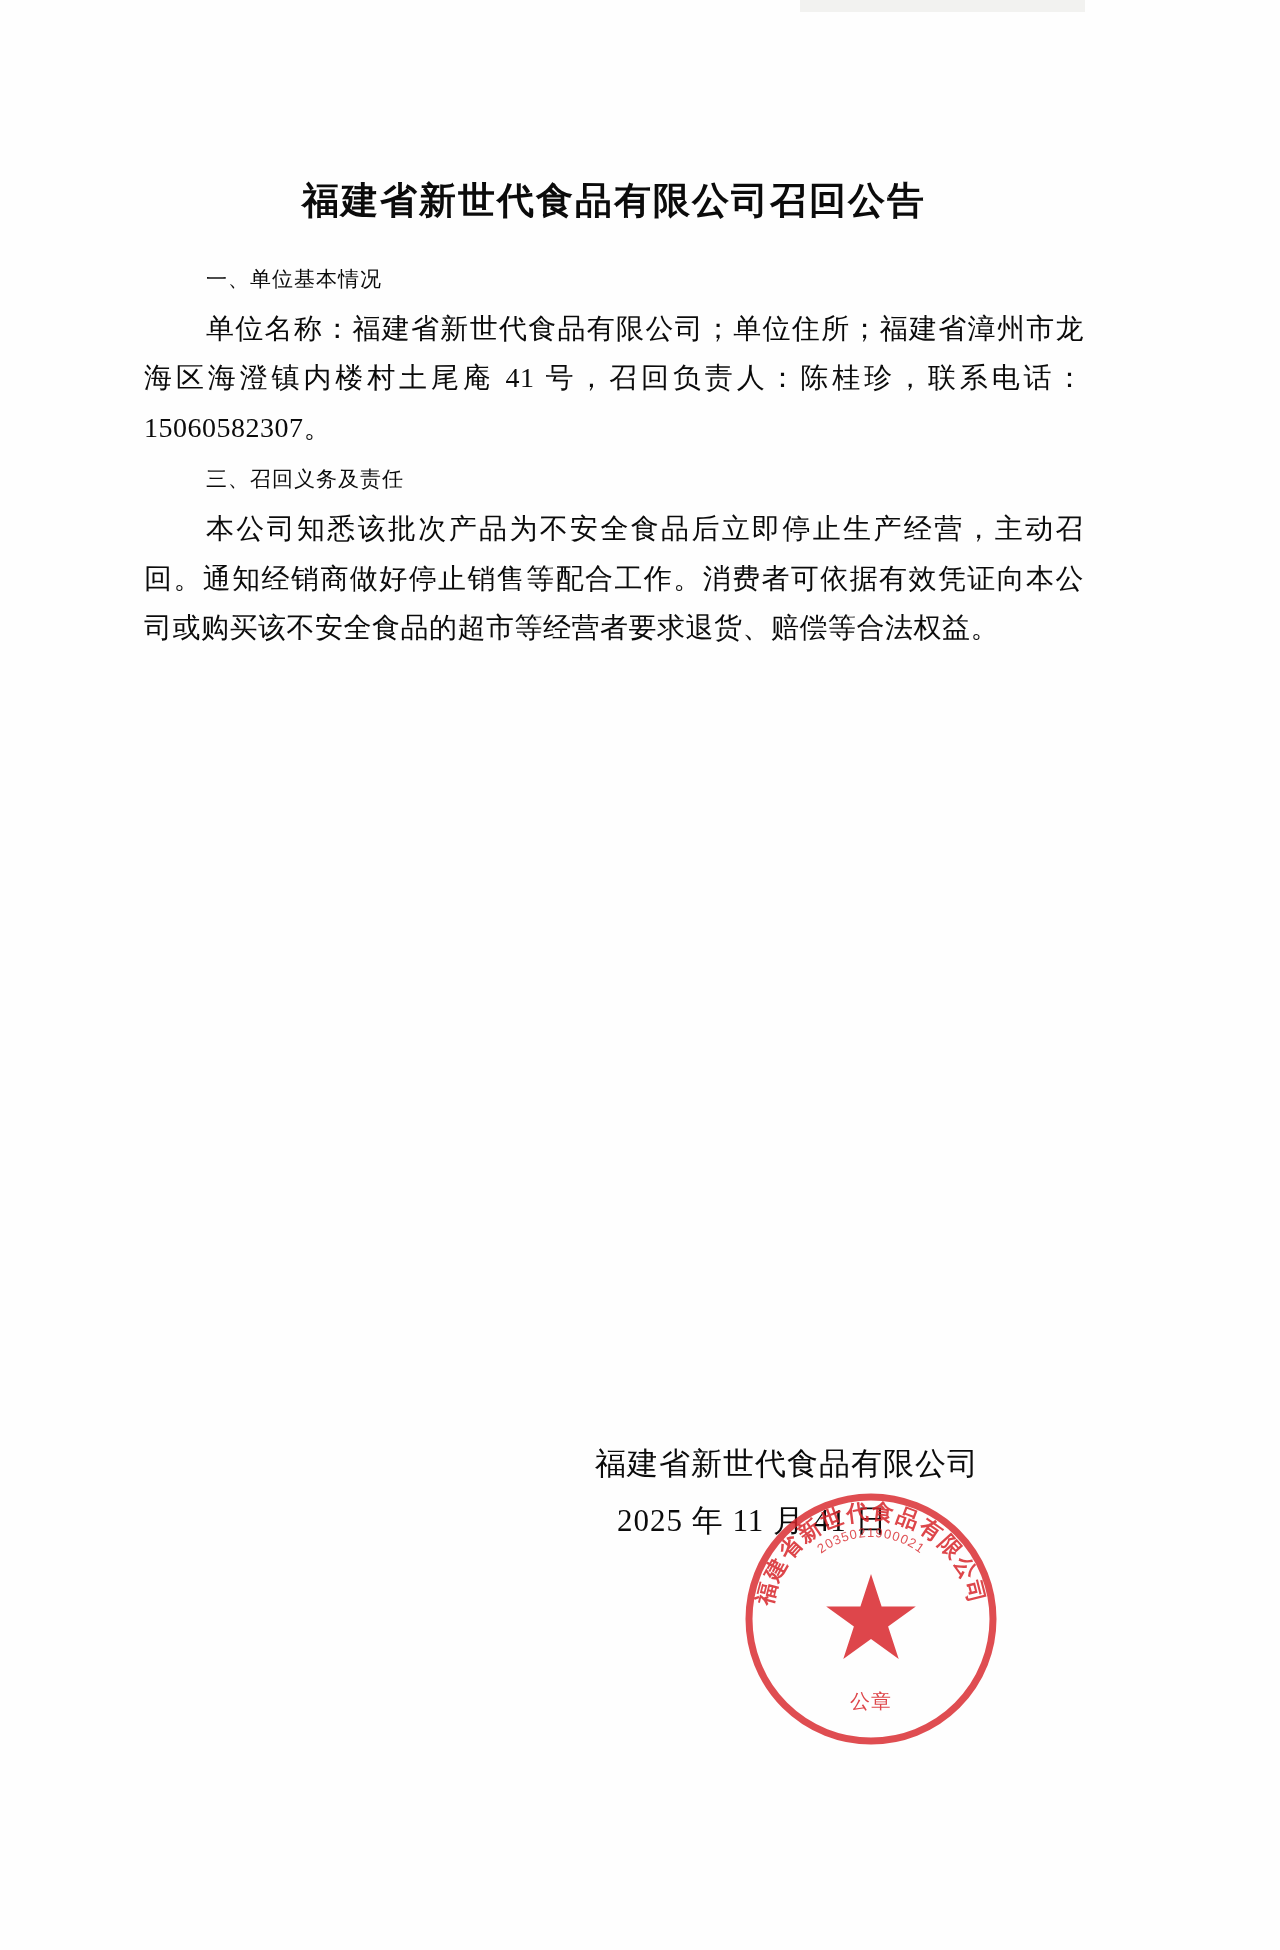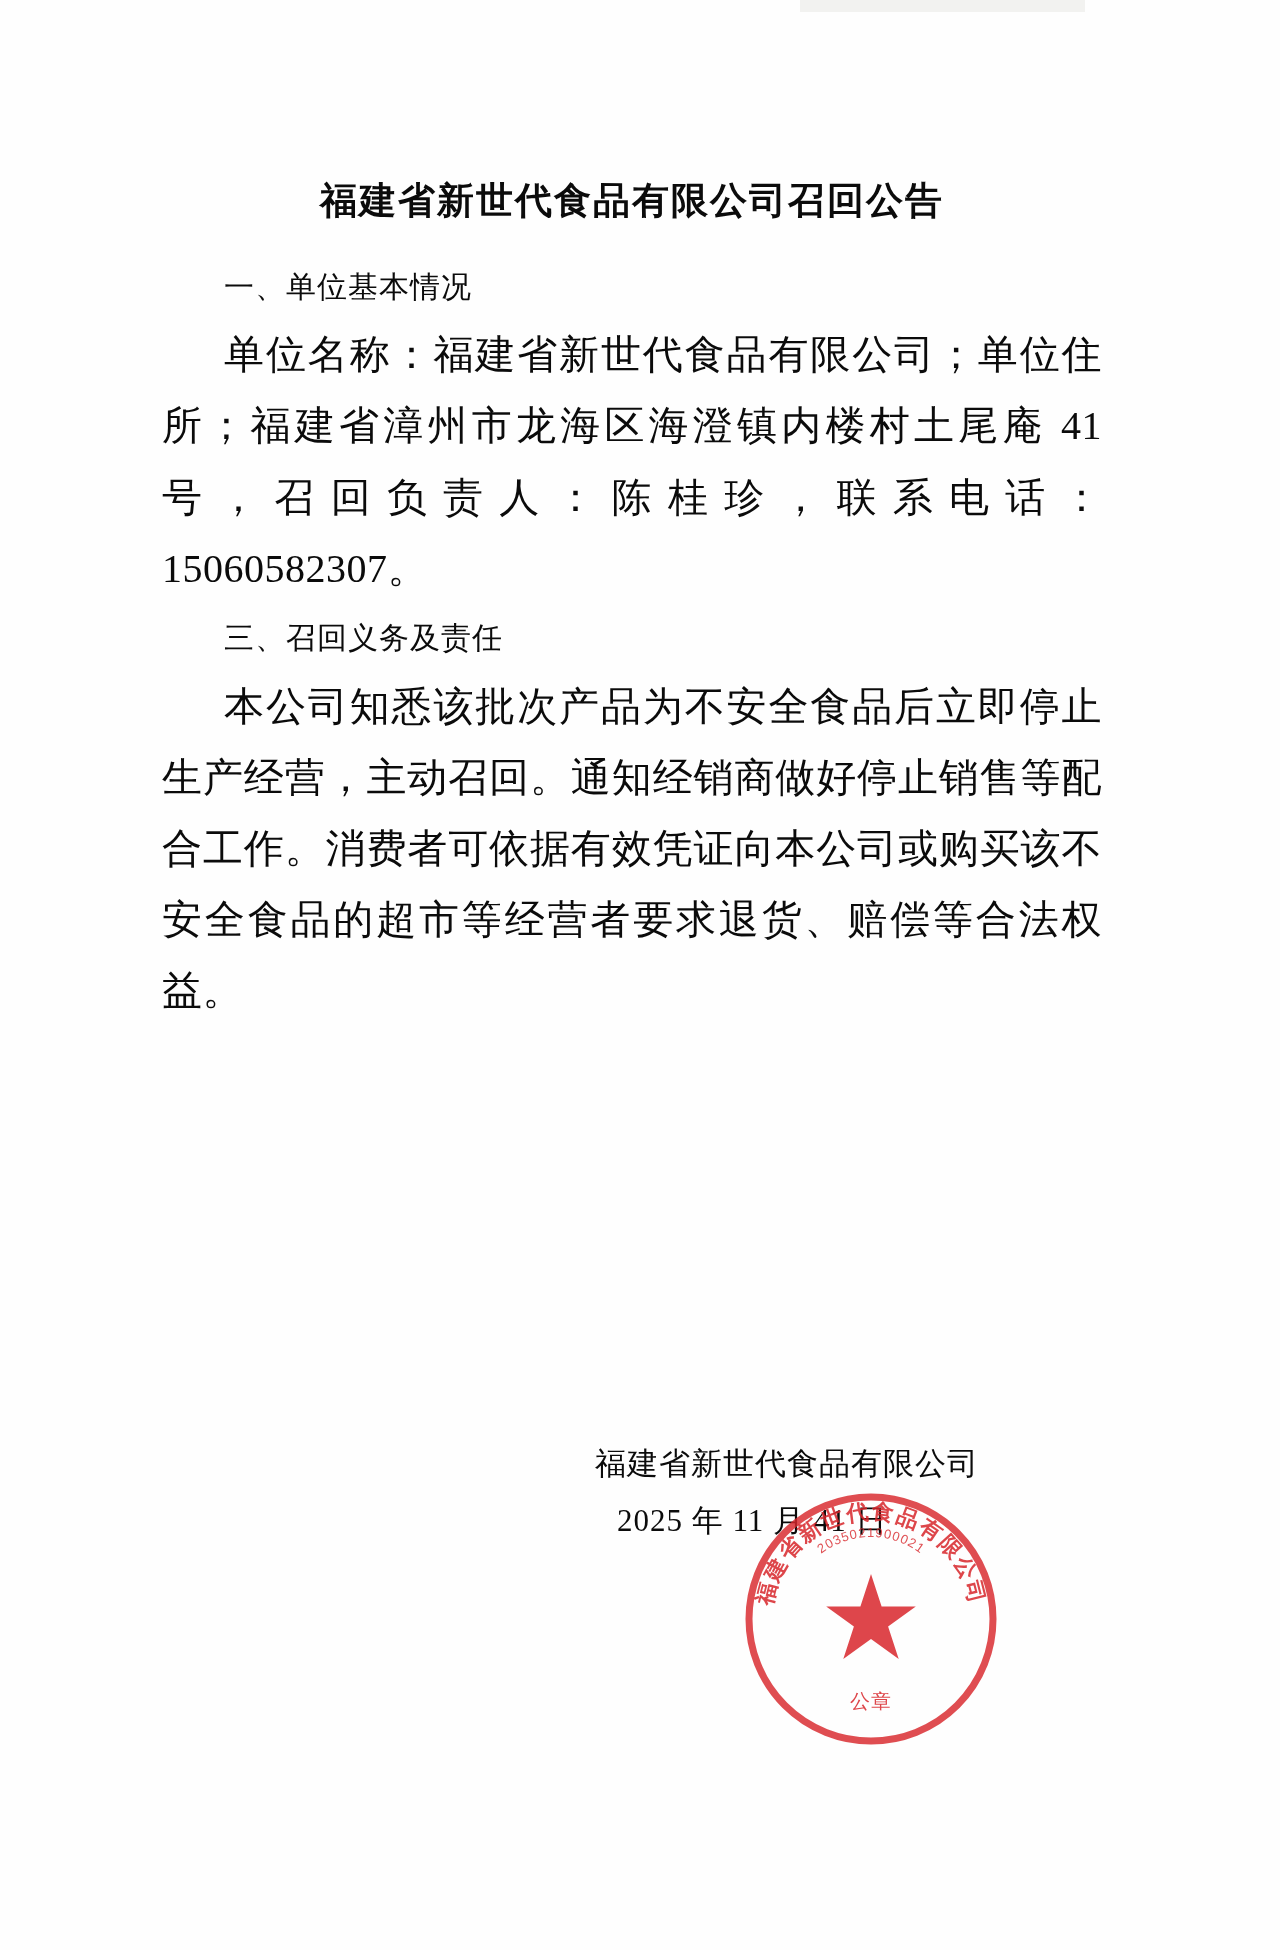--- a/index.html
+++ b/index.html
@@ -30,46 +30,46 @@
     position: absolute;
     top: 0;
     left: 0;
     width: 1280px;
     height: 1950px;
     background: #fefefe;
   }
 
   .doc-body {
     position: absolute;
-    left: 162px;
+    left: 144px;
     top: 175px;
     width: 940px;
   }
 
   .doc-title {
     text-align: center;
     font-size: 37px;
     font-weight: bold;
     letter-spacing: 2px;
     line-height: 1.4;
     margin: 0 0 34px 0;
     color: #0b0b0b;
   }
 
   .section-heading {
-    font-size: 30px;
+    font-size: 21px;
     line-height: 1.75;
     text-indent: 62px;
     margin: 0 0 6px 0;
     letter-spacing: 1px;
     color: #0b0b0b;
   }
 
   .para {
-    font-size: 40px;
+    font-size: 28px;
     line-height: 1.78;
     text-indent: 62px;
     margin: 0 0 8px 0;
     letter-spacing: 0.5px;
     text-align: justify;
     color: #0b0b0b;
   }
 
   .sign-block {
     position: absolute;

